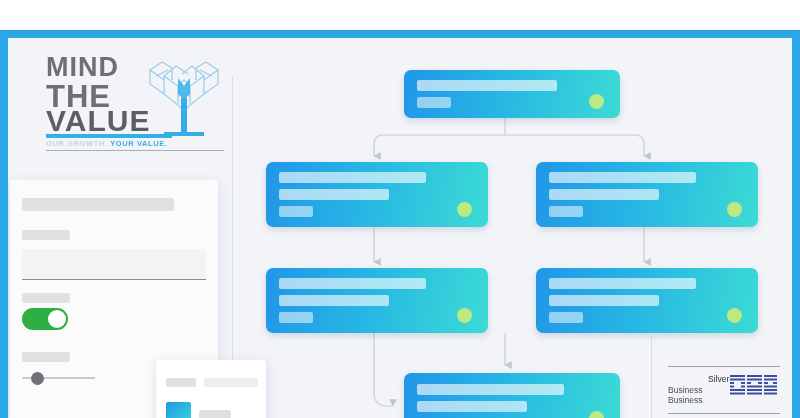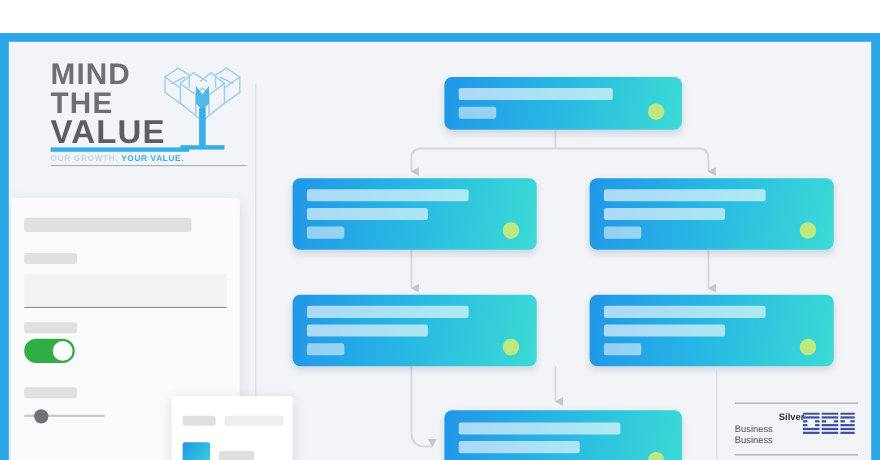--- a/index.html
+++ b/index.html
@@ -39,21 +39,21 @@
   }
   .logo-word {
     position: absolute;
     color: #6d6f73;
     font-weight: bold;
     letter-spacing: 1px;
     line-height: 1;
     font-family: "Liberation Sans", sans-serif;
   }
   #logo-mind { left: 8px; top: 12px; font-size: 27px; }
-  #logo-the  { left: 8px; top: 39px; font-size: 27px; }
+  #logo-the  { left: 8px; top: 39px; font-size: 31px; }
   #logo-value{ left: 8px; top: 64px; font-size: 30px; color: #5c5e62;}
   #logo-underline {
     position: absolute;
     left: 8px;
     top: 92px;
     width: 126px;
     height: 4px;
     background: #35AEEA;
   }
   #logo-tag {
@@ -203,21 +203,21 @@
     background: #9aa0a8;
   }
   #ibm-text {
     position: absolute;
     left: 0;
     top: 8px;
     font-size: 8.5px;
     line-height: 10.5px;
     color: #4a4d52;
   }
-  #ibm-text .silver { font-weight: bold; color: #2c2f34; padding-left: 40px; }
+  #ibm-text .silver { font-weight: normal; color: #2c2f34; padding-left: 40px; }
   #ibm-logo {
     position: absolute;
     left: 62px;
     top: 9px;
     width: 48px;
     height: 20px;
   }
 </style>
 </head>
 <body>

